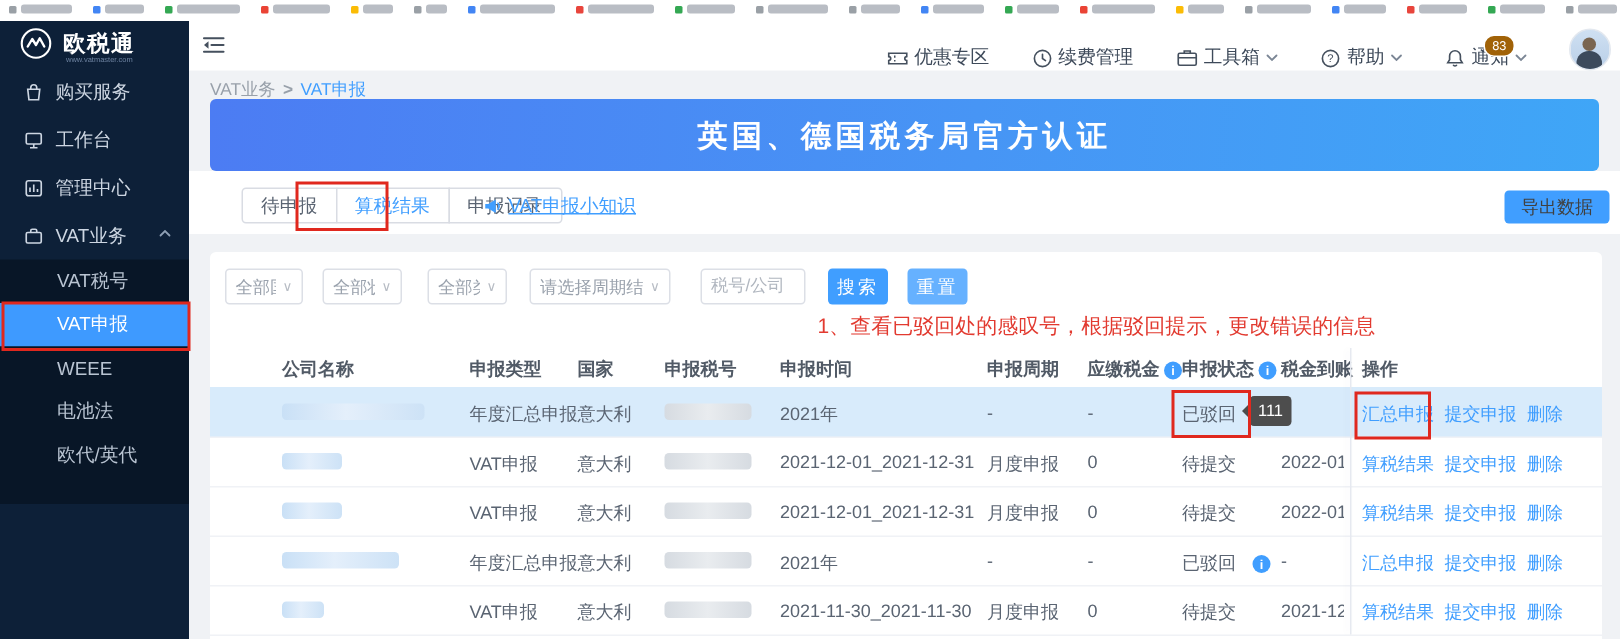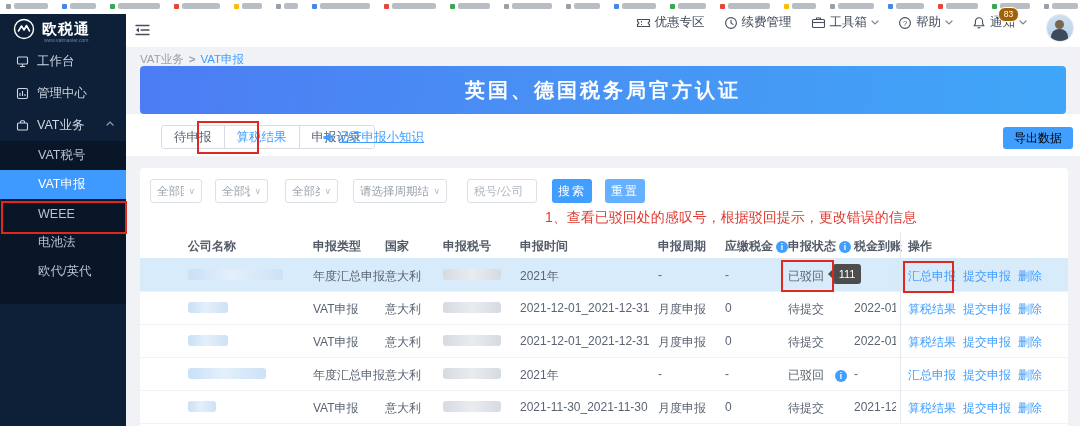--- a/index.html
+++ b/index.html
@@ -22,21 +22,21 @@
              font-size:12.5px;color:#cdd6e2;cursor:pointer;}
   .side-item svg{flex:none;}
   .side-caret{position:absolute;right:12px;top:12px;}
   .side-sub-wrap{background:#081627;}
   .side-sub{height:29px;display:flex;align-items:center;padding-left:38px;font-size:12.5px;color:#b9c4d2;cursor:pointer;}
   .side-sub.active{background:#3e9aff;color:#fff;}
   #side-fill{background:#081627;height:18px;}
   
   #topbar{left:126px;top:14px;width:954px;height:33px;background:#fff;}
   #fold{position:absolute;left:9px;top:9px;cursor:pointer;}
-  #top-right{position:absolute;right:6px;top:0;height:33px;display:flex;align-items:flex-start;gap:19px;}
+  #top-right{position:absolute;right:6px;top:0;height:33px;display:flex;align-items:flex-end;gap:28px;}
   .top-item{display:flex;align-items:center;gap:4px;font-size:12.5px;color:#3e4a5a;cursor:pointer;position:relative;}
   .badge{position:absolute;top:-7px;right:8px;min-width:15px;height:13px;border-radius:7px;background:#a16207;
          color:#fff;font-size:8.5px;line-height:13px;text-align:center;padding:0 2px;border:1px solid #fff;}
   #avatar{width:26px;height:26px;border-radius:50%;background:linear-gradient(180deg,#cfe0f2,#b9cfe8);
           position:relative;overflow:hidden;cursor:pointer;border:1px solid #e3e8ef;}
   #avatar .head{position:absolute;left:8px;top:5px;width:9px;height:9px;border-radius:50%;background:#7c6а55;background:#7a6550;}
   #avatar .body{position:absolute;left:4px;top:14px;width:17px;height:12px;border-radius:8px 8px 0 0;background:#3c4a5c;}
   
   #content{left:126px;top:47px;width:954px;height:379px;}
   #breadcrumb{left:14px;top:5px;font-size:11.5px;color:#98a0aa;}
@@ -49,21 +49,21 @@
   #tabsband{left:0;top:67px;width:954px;height:42px;background:#fff;}
   #tabs{position:absolute;left:23px;top:11px;display:flex;}
   .tab{height:22px;padding:0 12px;border:1px solid #d9dce3;background:#fff;font-size:12.5px;color:#5a6472;
        display:flex;align-items:center;margin-left:-1px;cursor:pointer;}
   .tab:first-child{border-radius:3px 0 0 3px;margin-left:12px;}
   .tab:last-child{border-radius:0 3px 3px 0;}
   .tab.active{color:#409eff;}
   #knowledge{position:absolute;left:196px;top:15px;display:flex;align-items:center;gap:4px;
              color:#409eff;font-size:12.5px;text-decoration:underline;cursor:pointer;}
   #export-btn{position:absolute;right:7px;top:13px;height:22px;padding:0 11px;background:#409eff;border:none;
-              border-radius:3px;color:#000000;font-size:12px;cursor:pointer;}
+              border-radius:3px;color:#404040;font-size:12px;cursor:pointer;}
   #card{left:14px;top:121px;width:928px;height:258px;background:#fff;border-radius:4px 4px 0 0;}
   
   .sel{position:absolute;top:11px;height:24px;border:1px solid #dcdfe6;border-radius:3px;background:#fff;
        font-size:11.5px;color:#9aa2ad;display:flex;align-items:center;padding:0 6px;justify-content:space-between;cursor:pointer;box-sizing:border-box;}
   .sel .car{color:#b7bcc4;font-size:9px;margin-left:4px;}
   #kw{position:absolute;top:11px;left:327px;width:70px;height:24px;border:1px solid #dcdfe6;border-radius:3px;
       font-size:11.5px;color:#5a6472;padding:0 6px;box-sizing:border-box;font-family:inherit;}
   #kw::placeholder{color:#b0b6bf;}
   .fbtn{position:absolute;top:11px;height:24px;width:40px;border:none;border-radius:3px;color:#fff;
         font-size:12px;cursor:pointer;letter-spacing:2px;}
@@ -191,20 +191,29 @@
         <circle cx="11" cy="11" r="9.5" fill="none" stroke="#fff" stroke-width="1.4"></circle>
         <path d="M5.5 13 L8.5 8 L11 12 L13.5 7.5 L16.5 13" fill="none" stroke="#fff" stroke-width="1.6" stroke-linecap="round" stroke-linejoin="round"></path>
       </svg>
       <span class="brand">欧税通</span>
       <span class="dom">www.vatmaster.com</span>
     </div>
     <div id="side-nav" style="position:absolute;left:0;top:31px;width:126px;">
         <div class="side-item">
           <div>
             <svg width="13" height="13" viewBox="0 0 13 13">
+              <path d="M2.5 4.5 h8 l-.8 7 h-6.4 Z" fill="none" stroke="#cdd6e2" stroke-width="1.1"></path>
+              <path d="M4.5 4.5 v-1 a2 2 0 0 1 4 0 v1" fill="none" stroke="#cdd6e2" stroke-width="1.1"></path>
+            </svg>
+          </div>
+          <div style="">购买服务</div>
+        </div>
+        <div class="side-item">
+          <div>
+            <svg width="13" height="13" viewBox="0 0 13 13">
               <rect x="1.5" y="2" width="10" height="7" rx="1" fill="none" stroke="#cdd6e2" stroke-width="1.1"></rect>
               <line x1="4" y1="11.5" x2="9" y2="11.5" stroke="#cdd6e2" stroke-width="1.1"></line>
               <line x1="6.5" y1="9" x2="6.5" y2="11.5" stroke="#cdd6e2" stroke-width="1.1"></line>
             </svg>
           </div>
           <div style="">工作台</div>
         </div>
         <div class="side-item">
           <div>
             <svg width="13" height="13" viewBox="0 0 13 13">

